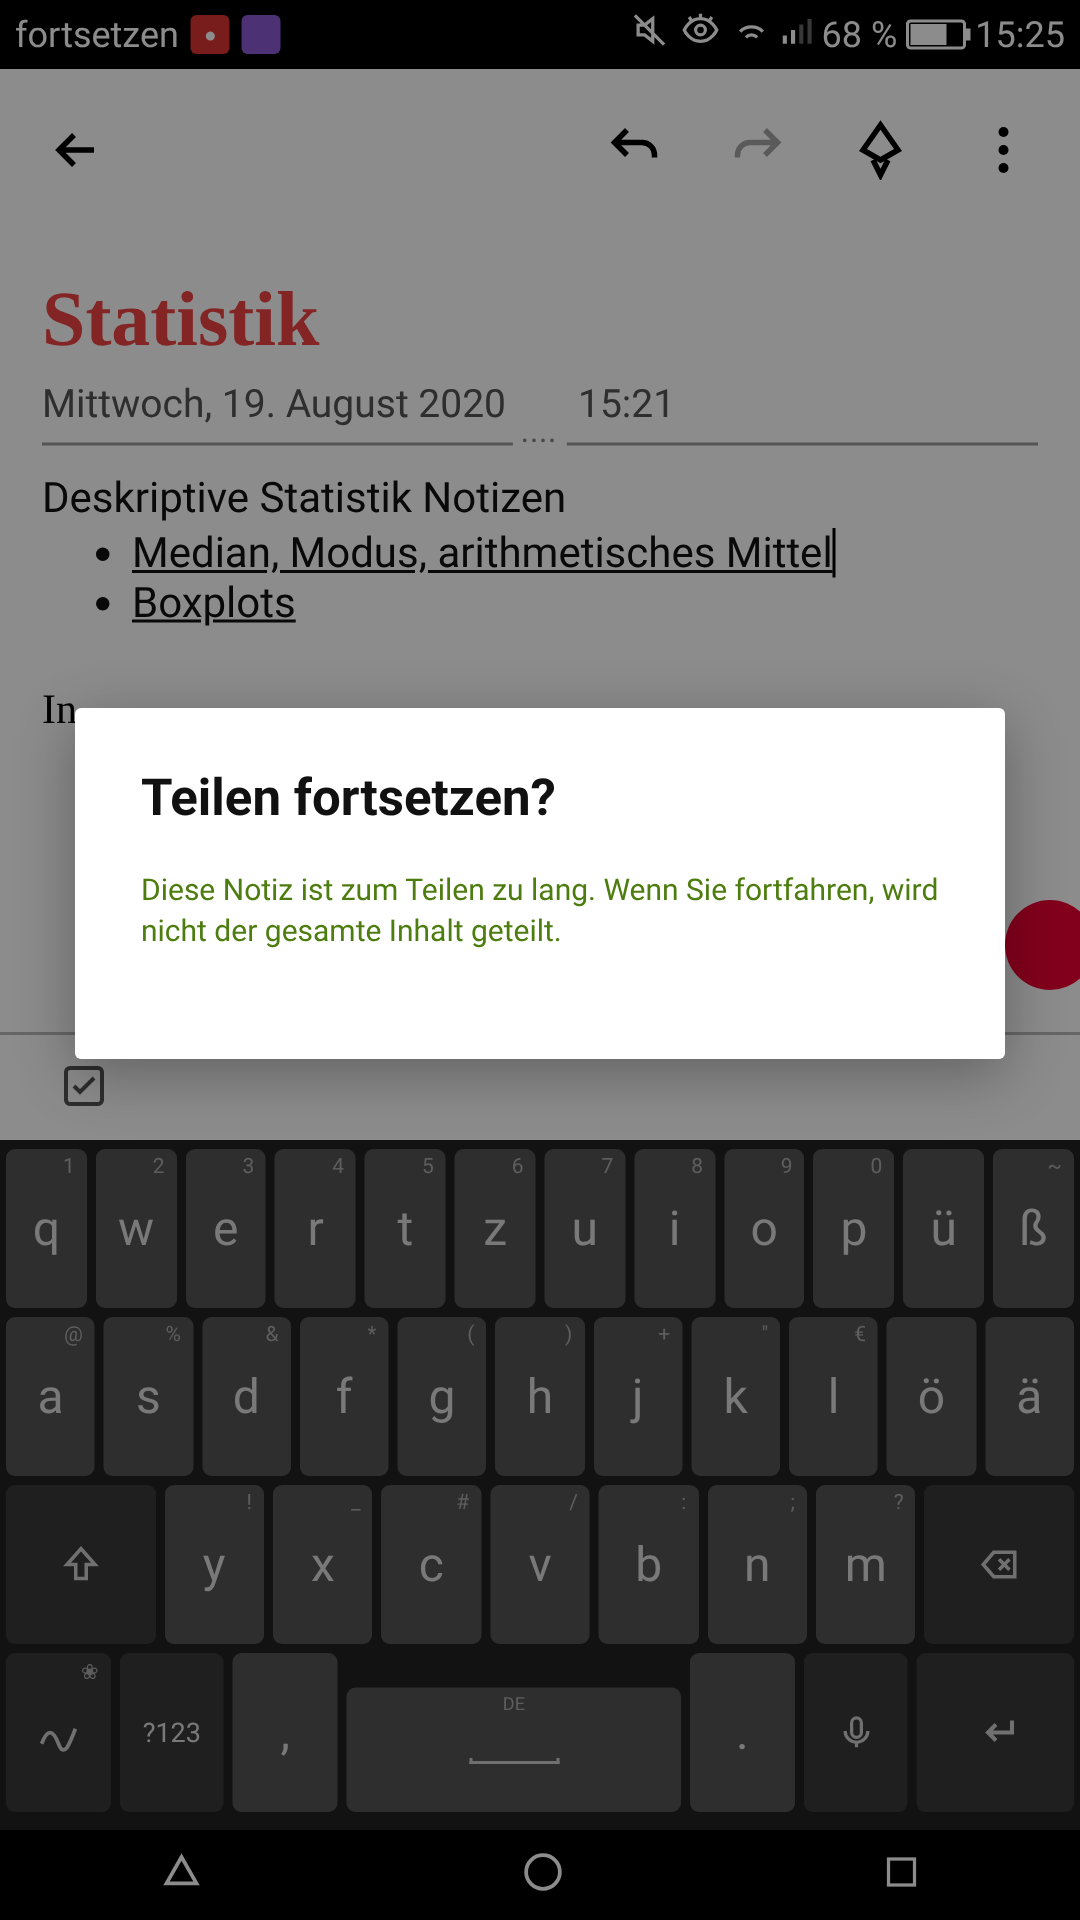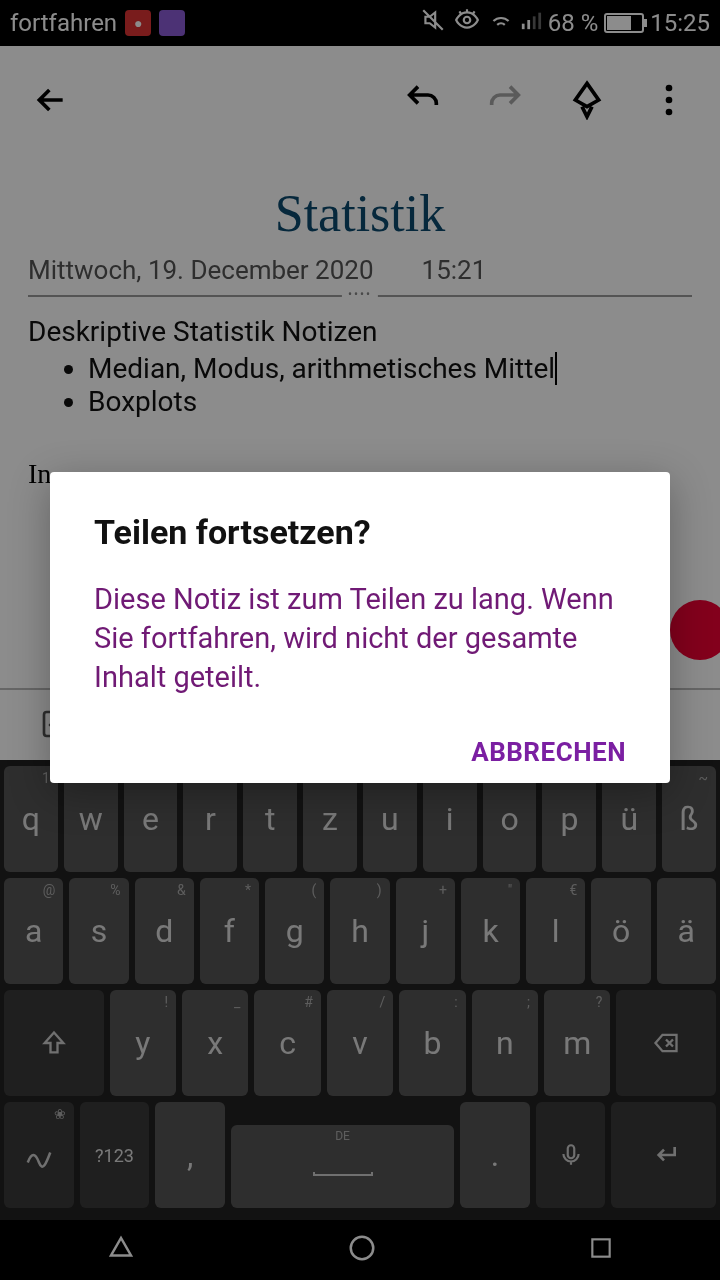--- a/index.html
+++ b/index.html
@@ -18,27 +18,27 @@
   .battery-box::after { content:''; position:absolute; right:-5px; top:4px; width:3px; height:8px; background:#fff; }
   .battery-fill { position:absolute; left:1px; top:1px; bottom:1px; width:65%; background:#fff; }
 
   
   .toolbar { height: 108px; display: flex; align-items: center; padding: 0 30px; gap: 40px; background: #fff; }
   .toolbar .spacer { flex: 1; }
   .tb-icon { width: 42px; height: 42px; display: flex; align-items: center; justify-content: center; }
 
   
   .note-area { padding: 0 28px; }
-  .note-title { font-size: 52px; font-weight: 400; color: #0c4a6e; margin-top: 30px; font-family: Georgia, serif; text-align: center; }
+  .note-title { font-size: 52px; font-weight: 700; color: #ef4444; margin-top: 30px; font-family: Georgia, serif; }
   .note-meta { margin-top: 12px; color: #555; font-size: 26px; display: flex; gap: 48px; font-family: Georgia, serif;}
   .note-divider { border-top: 2px solid #999; margin-top: 10px; position: relative; }
   .note-divider::before { content:'••••'; position:absolute; left:50%; top:-10px; transform:translateX(-50%); color:#888; letter-spacing:2px; background:#fff; padding:0 6px; font-size:12px;}
   .note-body { margin-top: 18px; font-size: 28px; color: #111; font-family: Georgia, serif; }
   .note-body ul { margin-left: 60px; margin-top: 4px; }
-  .note-body li { margin: 0 0; }
+  .note-body li { margin: 0 0; text-decoration: underline; }
   .cursor { border-right: 2px solid #000; }
   .note-in { margin-top: 40px; font-size: 28px; font-family: Georgia, serif;}
 
   
   .format-bar { position: absolute; top: 688px; left: 0; right: 0; height: 70px; border-top: 2px solid #bbb; display:flex; align-items:center; padding:0 40px; background:#fff;}
   .fab { position:absolute; top:600px; right:-10px; width:60px; height:60px; background:#e03; border-radius:50%;}
 
   
   .keyboard { position: absolute; top: 760px; left: 0; right: 0; bottom: 60px; background: #222; padding: 6px 4px; display: flex; flex-direction: column; }
   .kb-row { display: flex; gap: 6px; flex: 1; margin-bottom: 6px; }
@@ -48,32 +48,32 @@
   .key-wide { flex: 1.5; }
   .key-space { flex: 3.2; margin-top: 23px; }
 
   
   .nav-bar { position: absolute; bottom: 0; left: 0; right: 0; height: 60px; background: #000; display: flex; align-items: center; justify-content: space-around; }
   .nav-icon svg { stroke: #fff; fill: none; }
 
   
   .dialog { position: absolute; z-index: 100; left: 50px; right: 50px; top: 472px; background: #fff; border-radius: 4px; padding: 40px 44px 16px 44px; box-shadow: 0 10px 40px rgba(0,0,0,0.3); }
   .dialog-title { font-size: 34px; font-weight: 700; color: #111; margin-bottom: 28px; }
-  .dialog-msg { font-size: 29px; color: #701a75; line-height: 1.35; margin-bottom: 40px; }
+  .dialog-msg { font-size: 20px; color: #4d7c0f; line-height: 1.35; margin-bottom: 56px; }
   .dialog-actions { display: flex; justify-content: flex-end; gap: 40px; }
   .dialog-btn { color: #7b1fa2; font-size: 26px; font-weight: 700; letter-spacing: 0.5px; background: none; border: none; cursor: pointer; }
 </style>
 </head>
 <body>
 
 <div class="screen">
 
   <div class="status-bar">
     <div class="status-left">
-      <span class="carrier">fortfahren</span>
+      <span class="carrier">fortsetzen</span>
       <span class="rec-icon">●</span>
       <span class="kb-icon"></span>
     </div>
     <div class="status-right">
       <span>
         <svg width="26" height="26" viewBox="0 0 24 24" fill="none" stroke="#fff" stroke-width="2">
             <path d="M3 3l18 18M9 9H5v6h4l5 4V5z"></path>
           </svg>
       </span>
       <span>
@@ -131,21 +131,21 @@
           <circle cx="3" cy="3" r="2.5"></circle>
           <circle cx="3" cy="12" r="2.5"></circle>
           <circle cx="3" cy="21" r="2.5"></circle>
         </svg>
     </span>
   </div>
 
   <div class="note-area">
     <div class="note-title">Statistik</div>
     <div class="note-meta">
-      <span>Mittwoch, 19. December 2020</span>
+      <span>Mittwoch, 19. August 2020</span>
       <span>15:21</span>
     </div>
     <div class="note-divider"></div>
     <div class="note-body">
       <div>Deskriptive Statistik Notizen</div>
       <ul>
         <li><span>Median, Modus, arithmetisches Mittel</span><span class="cursor"></span></li>
         <li>Boxplots</li>
       </ul>
     </div>
@@ -248,16 +248,15 @@
           <rect x="4" y="4" width="16" height="16"></rect>
         </svg></span>
   </div>
 
   <div class="dim-overlay"></div>
 
   <div class="dialog">
     <div class="dialog-title">Teilen fortsetzen?</div>
     <div class="dialog-msg">Diese Notiz ist zum Teilen zu lang. Wenn Sie fortfahren, wird nicht der gesamte Inhalt geteilt.</div>
     <div class="dialog-actions">
-      <button class="dialog-btn">ABBRECHEN</button>
     </div>
   </div>
 </div>
 
 </body></html>

